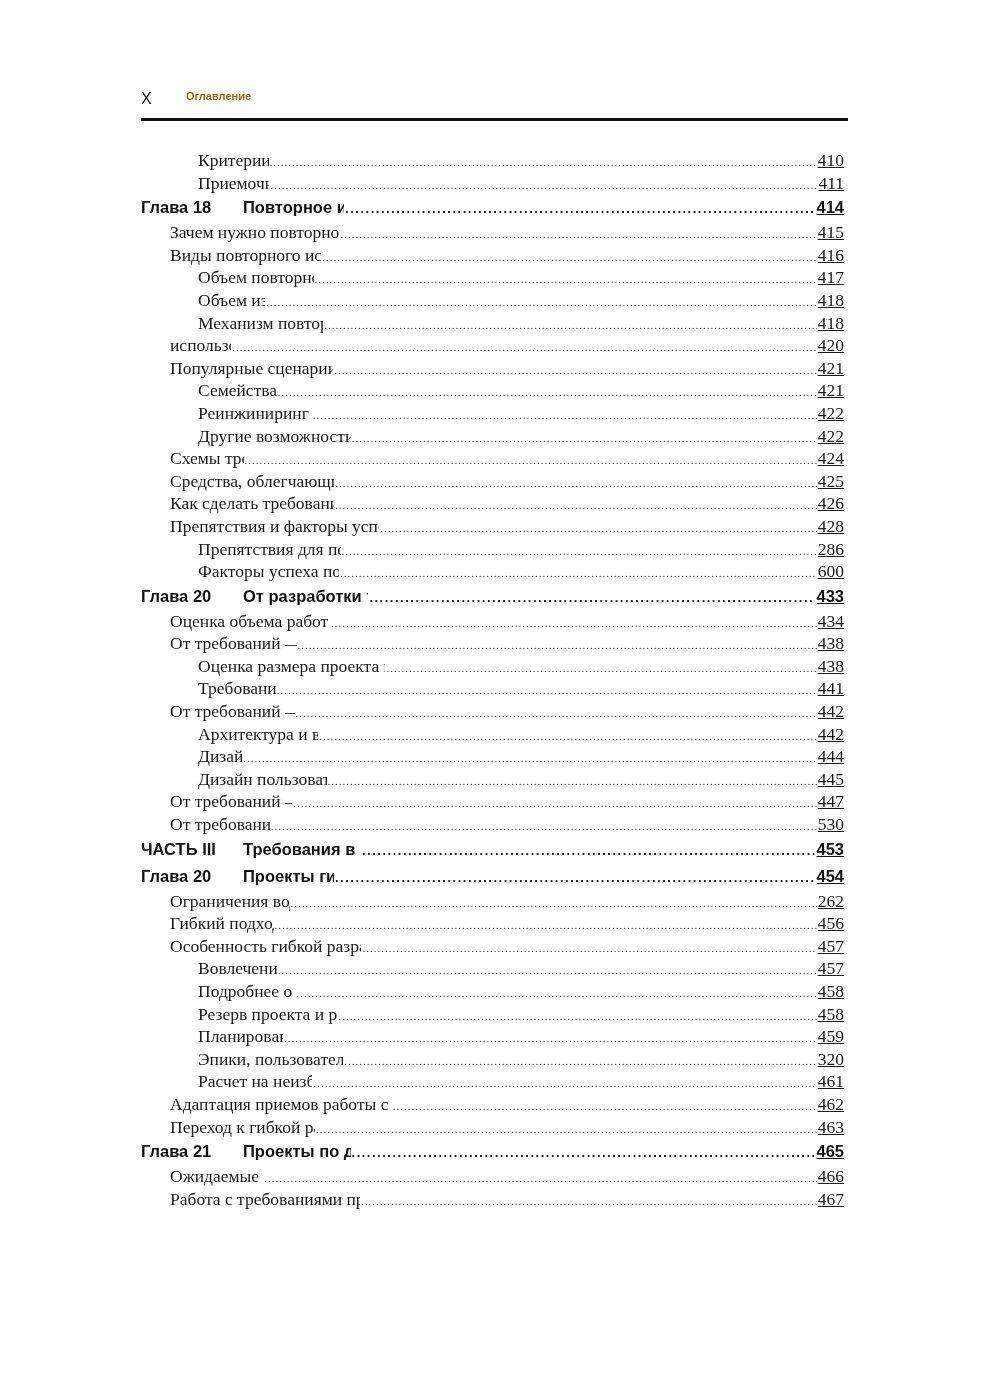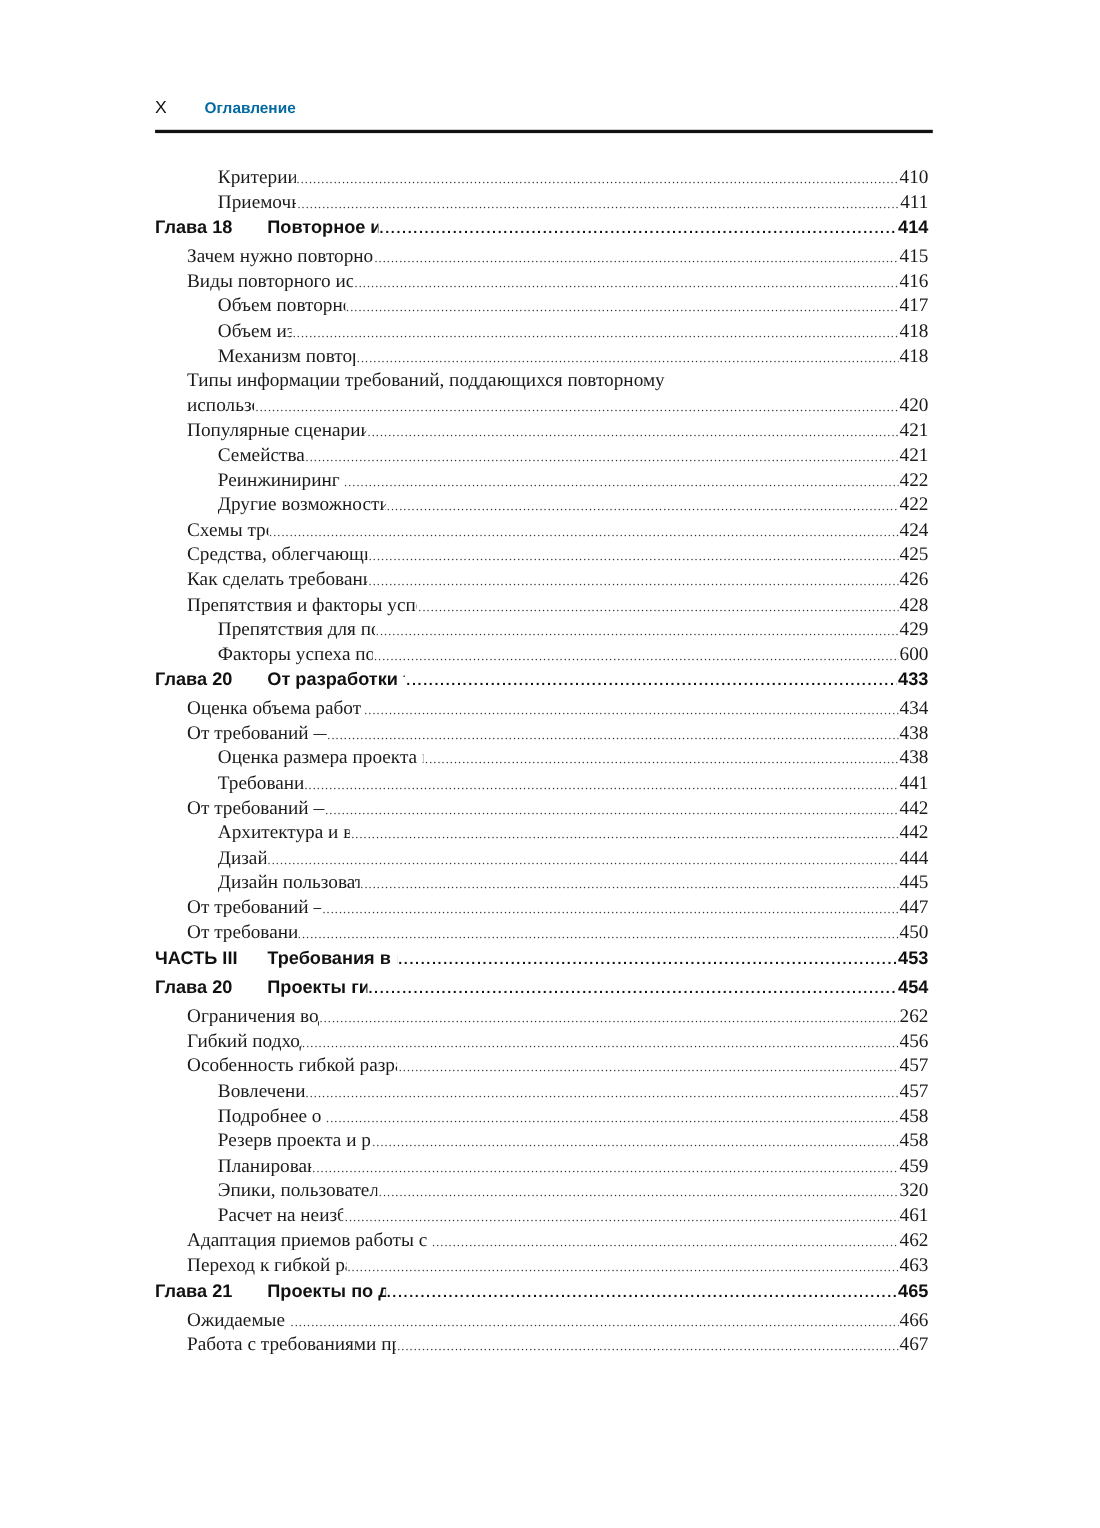--- a/index.html
+++ b/index.html
@@ -3,33 +3,33 @@
   <meta charset="utf-8">
   <style>
     html, body { margin: 0; padding: 0; background: #ffffff; }
     body { width: 1000px; height: 1389px; position: relative; overflow: hidden; color: #1a1a1a; }
     .page-header {
       position: absolute; left: 141px; top: 88px; width: 707px; height: 30px;
       border-bottom: 3px solid #111;
       font-family: "Liberation Sans", sans-serif;
     }
     .page-num { position: absolute; left: 0; top: 2px; font-size: 16px; color: #111; }
-    .running-title { position: absolute; left: 45px; top: 2px; font-size: 14px; font-weight: bold; color: #0369a1; }
+    .running-title { position: absolute; left: 45px; top: 2px; font-size: 11px; font-weight: bold; color: #a16207; }
     .toc { position: absolute; left: 141px; top: 149px; width: 703px; }
     .row {
       display: flex; align-items: baseline; height: 22.6px;
       font-family: "Liberation Serif", serif; font-size: 17.5px; line-height: 22.6px;
       white-space: nowrap; color: #1a1a1a;
     }
     .row.l1 { padding-left: 29px; }
     .row.l2 { padding-left: 57px; }
     .row .t { flex: 0 1 auto; overflow: hidden; }
     .row .d { flex: 1 1 auto; overflow: hidden; margin: 0 1px; font-size: 11px; letter-spacing: 1px; color: #333; }
     .row .d::before { content: "...................................................................................................................................................................................................................................................................................................."; }
-    .row .p { flex: 0 0 auto; }
+    .row .p { flex: 0 0 auto; text-decoration: underline; }
     .row.chap {
       font-family: "Liberation Sans", sans-serif; font-weight: bold; font-size: 16.5px;
       height: 27px; line-height: 27px; color: #111;
     }
     .row.chap .lab { display: inline-block; width: 102px; flex: 0 0 auto; }
     .row.chap .d { font-size: 13px; letter-spacing: 1.5px; color: #111; font-weight: bold; }
     .row.wrap { display: block; height: auto; padding-left: 29px; }
     .row.wrap .line1 { height: 22.6px; }
     .row.wrap .line2 { display: flex; align-items: baseline; height: 22.6px; }
   </style>
@@ -77,21 +77,20 @@
       <span class="t">Объем изменений</span>
       <span class="d"></span>
       <span class="p">418</span>
     </div>
     <div class="row l2">
       <span class="t">Механизм повторного использования</span>
       <span class="d"></span>
       <span class="p">418</span>
     </div>
     <div class="row wrap">
-      <span class="line1" style="display: block;">Типы информации требований, поддающихся повторному</span>
       <div class="line2">
         <span class="t">использованию</span>
         <span class="d"></span>
         <span class="p">420</span>
       </div>
     </div>
     <div class="row l1">
       <span class="t">Популярные сценарии повторного использования</span>
       <span class="d"></span>
       <span class="p">421</span>
@@ -127,21 +126,21 @@
       <span class="p">426</span>
     </div>
     <div class="row l1">
       <span class="t">Препятствия и факторы успеха повторного использования требований</span>
       <span class="d"></span>
       <span class="p">428</span>
     </div>
     <div class="row l2">
       <span class="t">Препятствия для повторного использования</span>
       <span class="d"></span>
-      <span class="p">429</span>
+      <span class="p">286</span>
     </div>
     <div class="row l2">
       <span class="t">Факторы успеха повторного использования</span>
       <span class="d"></span>
       <span class="p">600</span>
     </div>
     <div class="row chap">
       <span class="lab">Глава 20</span>
       <span class="t">От разработки требований — к следующим этапам</span>
       <span class="d"></span>
@@ -188,21 +187,21 @@
       <span class="p">445</span>
     </div>
     <div class="row l1">
       <span class="t">От требований — к тестированию</span>
       <span class="d"></span>
       <span class="p">447</span>
     </div>
     <div class="row l1">
       <span class="t">От требований — к успеху</span>
       <span class="d"></span>
-      <span class="p">450</span>
+      <span class="p">530</span>
     </div>
     <div class="row chap">
       <span class="lab">ЧАСТЬ III</span>
       <span class="t">Требования в проектах определенных классов</span>
       <span class="d"></span>
       <span class="p">453</span>
     </div>
     <div class="row chap">
       <span class="lab">Глава 20</span>
       <span class="t">Проекты гибкой разработки (agile)</span>

